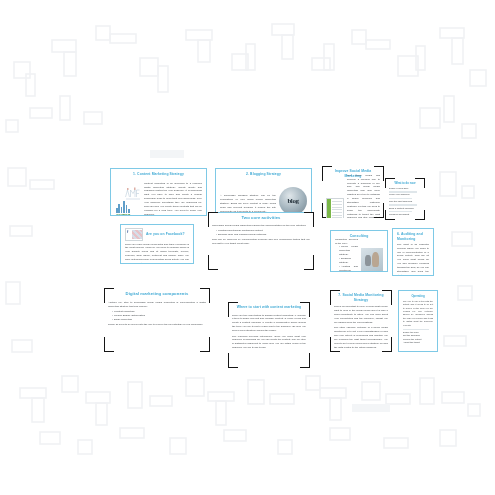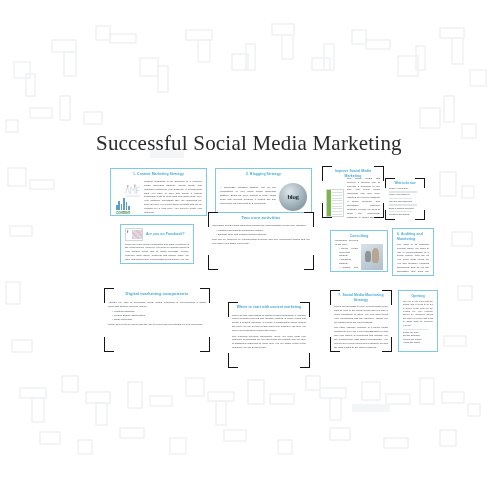--- a/index.html
+++ b/index.html
@@ -47,21 +47,21 @@
     line-height:1.35;margin:0 0 1.6px 0;letter-spacing:.1px;
   }
   .p-head.big{font-size:4.2px;}
   .p-body{font-size:2.5px;line-height:1.55;color:#41464a;text-align:justify;}
   .p-body p{margin:0 0 1.6px 0;}
   .p-body ul{margin:0 0 1.6px 0;padding-left:4px;list-style:none;}
   .p-body li{margin:0;}
   .p-body li:before{content:"\2022";margin-right:1.2px;color:#6d7478;}
 
   .pad{padding:3px 4px;}
-  .row{display:flex;gap:3px;align-items:center;height:100%;}
+  .row{display:flex;gap:3px;align-items:flex-end;height:100%;}
   .col{flex:1;min-width:0;}
 
   
   .thumb{flex:none;position:relative;overflow:hidden;}
   .th-content{background:#ffffff;}
   .th-content .bars{position:absolute;left:1px;bottom:5px;display:flex;align-items:flex-end;gap:.8px;height:13px;}
   .th-content .bars span{width:1.6px;background:#5f9ec9;display:block;}
   .th-content .word{position:absolute;left:1px;bottom:0;font-size:3.2px;font-weight:bold;color:#3f8f3f;letter-spacing:-.2px;}
   .th-content .scribble{position:absolute;right:0;top:2px;width:16px;height:13px;opacity:.75;}
 
@@ -163,21 +163,20 @@
       <rect x="224" y="430" width="22" height="11"></rect>
         <rect x="278" y="440" width="14" height="14"></rect>
       <rect x="330" y="428" width="20" height="12"></rect>
         <rect x="384" y="438" width="24" height="10"></rect>
       <rect x="440" y="430" width="16" height="16"></rect>
       <rect class="solid" x="150" y="150" width="34" height="8"></rect>
       <rect class="solid" x="352" y="404" width="38" height="8"></rect>
     </g>
   </svg>
 
-  <div class="title">Successful Social Media Marketing</div>
 
   <div class="panel teal" style="left:110px;top:168px;width:97px;height:48px;">
     <div class="pad" style="height:100%;box-sizing:border-box;">
       <div class="p-head">1. Content Marketing Strategy</div>
       <div class="row">
         <div class="thumb th-content" style="width:26px;height:33px;">
           <svg class="scribble" viewBox="0 0 32 26" aria-hidden="true">
             <g stroke="#7a9ab5" stroke-width="1" fill="none" opacity=".8">
               <path d="M1 20 L5 6 L9 20"></path>
                 <path d="M11 20 L11 6 L16 13 L20 6 L20 20"></path>

